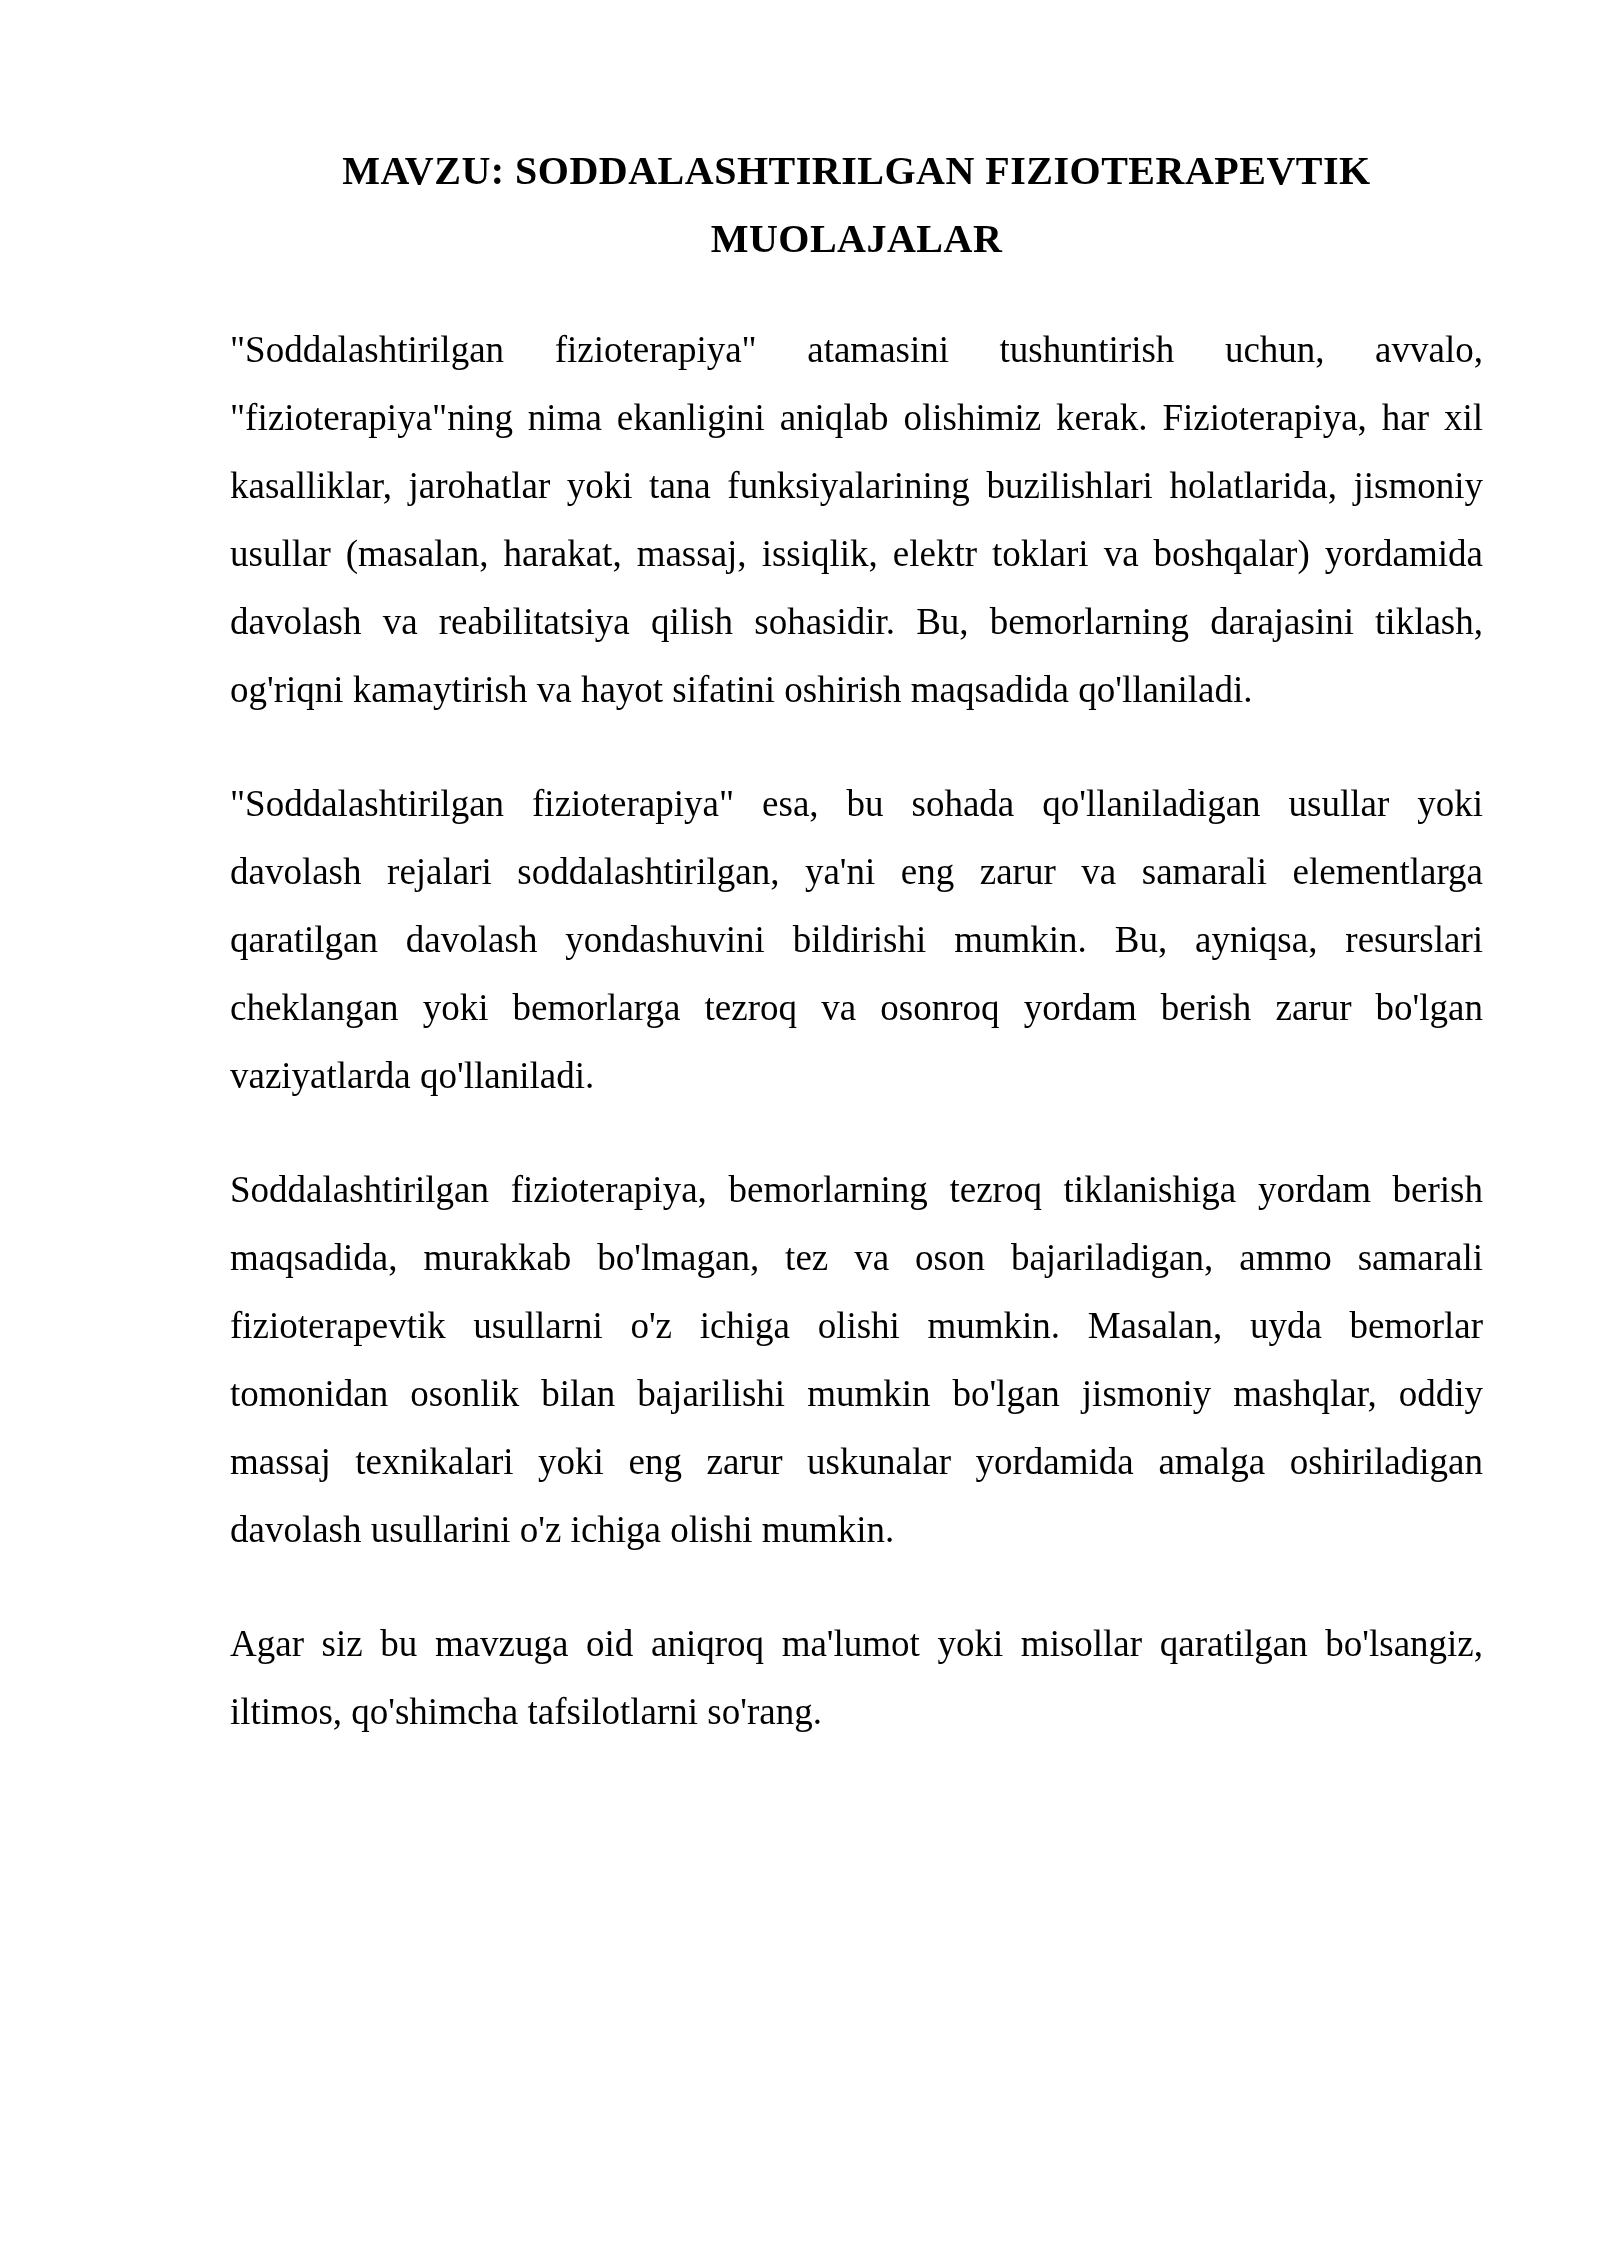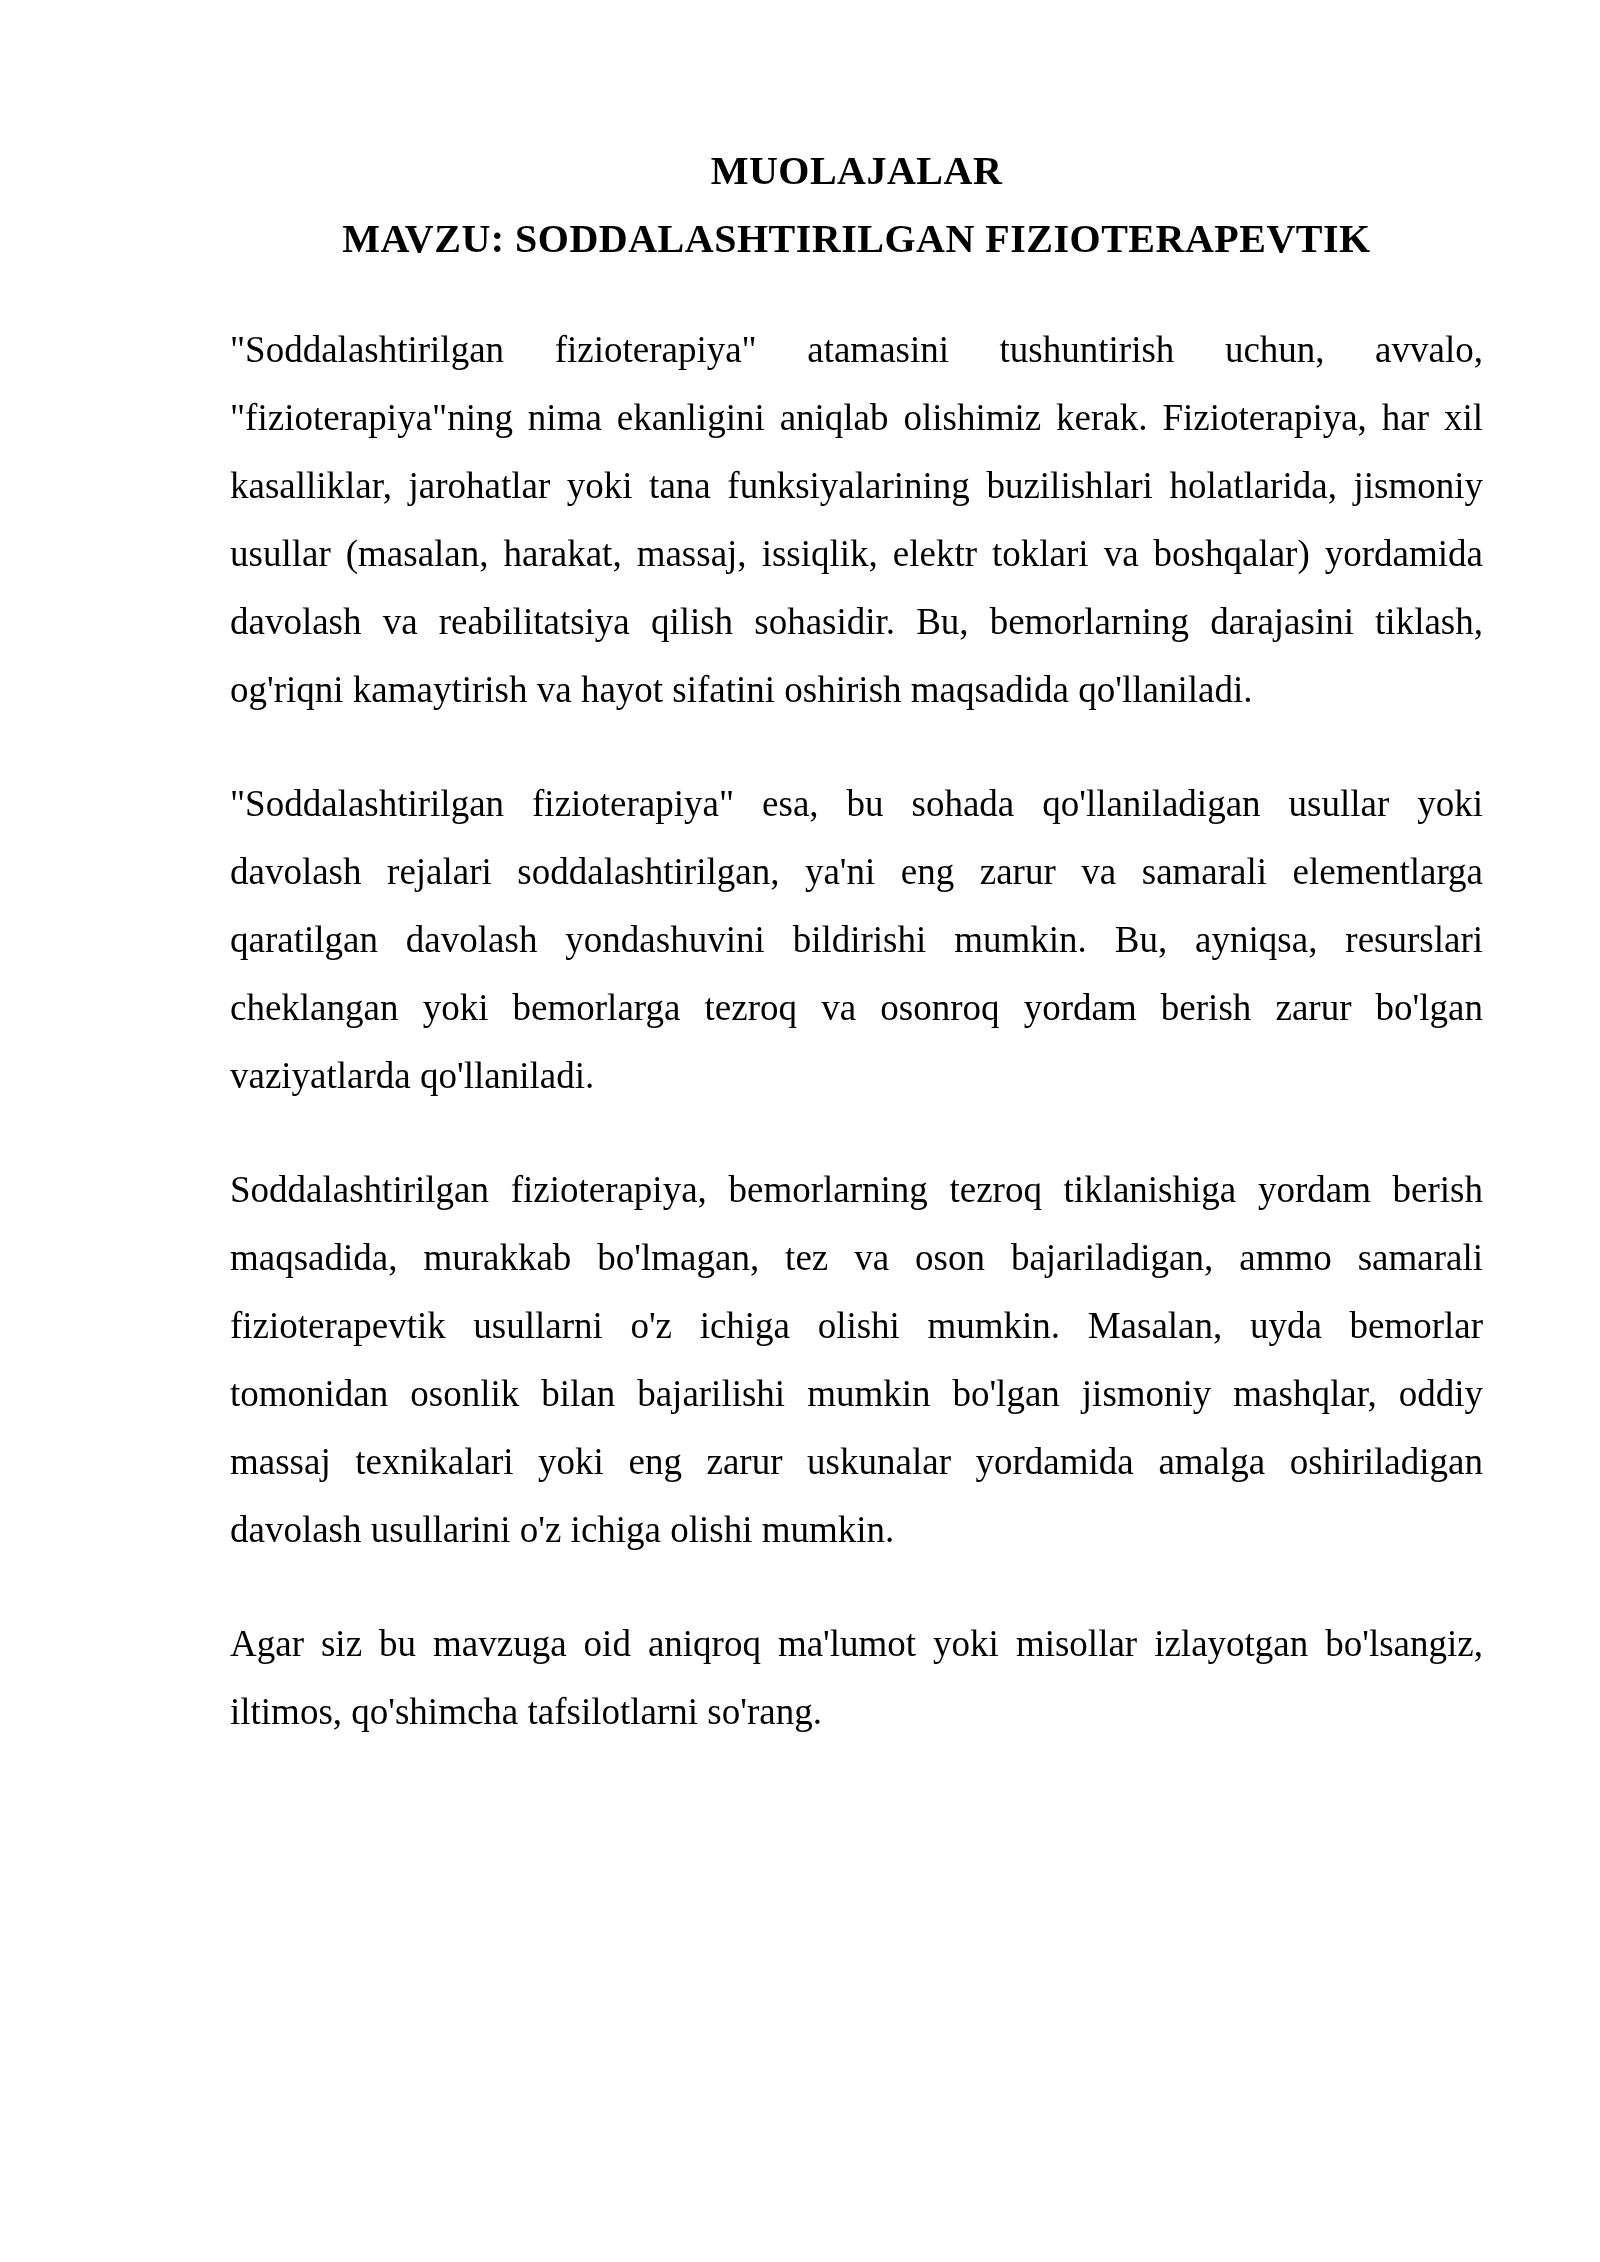--- a/index.html
+++ b/index.html
@@ -34,23 +34,23 @@
     font-size: 37px;
     line-height: 68px;
     text-align: justify;
   }
 </style>
 </head>
 <body>
 
 <div class="page">
   <h1 class="doc-title">
+    <span class="title-line">MAVZU: SODDALASHTIRILGAN FIZIOTERAPEVTIK</span>
     <span class="title-line">MUOLAJALAR</span>
-    <span class="title-line">MAVZU: SODDALASHTIRILGAN FIZIOTERAPEVTIK</span>
   </h1>
 
   <div class="doc-body">
     <p>"Soddalashtirilgan fizioterapiya" atamasini tushuntirish uchun, avvalo, "fizioterapiya"ning nima ekanligini aniqlab olishimiz kerak. Fizioterapiya, har xil kasalliklar, jarohatlar yoki tana funksiyalarining buzilishlari holatlarida, jismoniy usullar (masalan, harakat, massaj, issiqlik, elektr toklari va boshqalar) yordamida davolash va reabilitatsiya qilish sohasidir. Bu, bemorlarning darajasini tiklash, og'riqni kamaytirish va hayot sifatini oshirish maqsadida qo'llaniladi.</p>
     <p>"Soddalashtirilgan fizioterapiya" esa, bu sohada qo'llaniladigan usullar yoki davolash rejalari soddalashtirilgan, ya'ni eng zarur va samarali elementlarga qaratilgan davolash yondashuvini bildirishi mumkin. Bu, ayniqsa, resurslari cheklangan yoki bemorlarga tezroq va osonroq yordam berish zarur bo'lgan vaziyatlarda qo'llaniladi.</p>
     <p>Soddalashtirilgan fizioterapiya, bemorlarning tezroq tiklanishiga yordam berish maqsadida, murakkab bo'lmagan, tez va oson bajariladigan, ammo samarali fizioterapevtik usullarni o'z ichiga olishi mumkin. Masalan, uyda bemorlar tomonidan osonlik bilan bajarilishi mumkin bo'lgan jismoniy mashqlar, oddiy massaj texnikalari yoki eng zarur uskunalar yordamida amalga oshiriladigan davolash usullarini o'z ichiga olishi mumkin.</p>
-    <p>Agar siz bu mavzuga oid aniqroq ma'lumot yoki misollar izlayotgan bo'lsangiz, iltimos, qo'shimcha tafsilotlarni so'rang.</p>
+    <p>Agar siz bu mavzuga oid aniqroq ma'lumot yoki misollar qaratilgan bo'lsangiz, iltimos, qo'shimcha tafsilotlarni so'rang.</p>
   </div>
 </div>
 
 </body></html>

